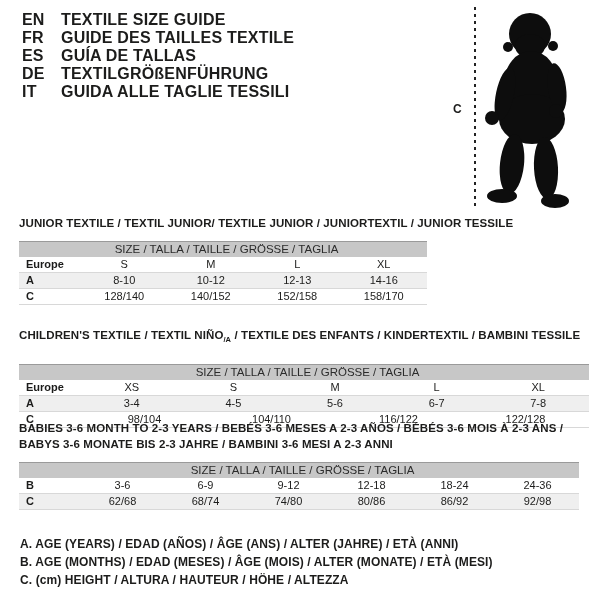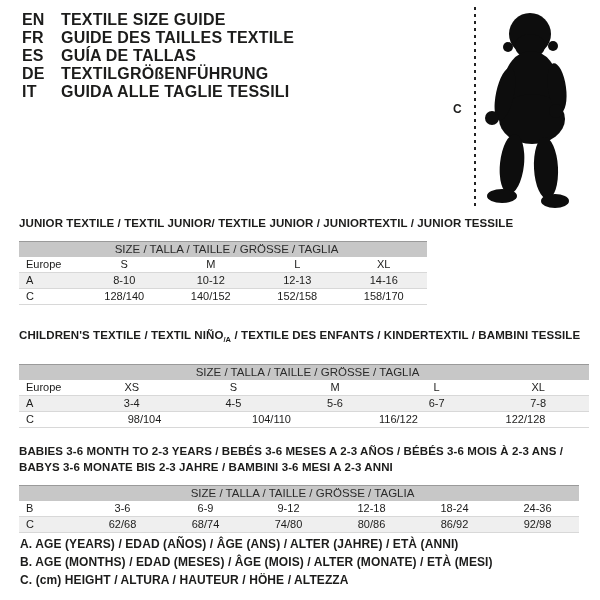--- a/index.html
+++ b/index.html
@@ -21,34 +21,34 @@
   
   .height-line{position:absolute;left:474px;top:7px;width:2px;height:202px;
     background:repeating-linear-gradient(to bottom,#222 0px,#222 3px,transparent 3px,transparent 7px);}
   .height-label{position:absolute;left:453px;top:102px;font-weight:bold;font-size:12px;}
   .baby-svg{position:absolute;left:484px;top:12px;}
 
   
   .table-section{position:absolute;left:19px;}
   #table-junior{top:216px;width:408px;}
   #table-children{top:319px;width:570px;}
-  #table-babies{top:443px;width:560px;}
+  #table-babies{top:420px;width:560px;}
   .table-title{font-weight:bold;font-size:11.5px;line-height:14px;white-space:nowrap;letter-spacing:.1px;}
   #table-junior .table-title{margin-bottom:11px;}
   #table-children .table-title{margin-bottom:17px;margin-top:9px;}
   #table-babies .table-title{line-height:16px;margin-bottom:10px;}
   .table-title sub{font-size:7.5px;}
 
   .size-bar{height:16px;line-height:15px;background:var(--bar-bg);border-top:1px solid #9a9a9a;
     padding-left:7px;font-size:11.5px;color:#2b2b2b;box-sizing:border-box;white-space:nowrap;text-align:center;}
   .t-row{display:flex;height:16px;line-height:15px;font-size:11px;border-bottom:1px solid var(--line);
     box-sizing:border-box;align-items:center;}
   .t-row.shaded{background:var(--row-alt-bg);}
   .cell{display:block;}
-  .label-cell{width:62px;padding-left:7px;box-sizing:border-box;}
+  .label-cell{width:62px;padding-left:7px;box-sizing:border-box;font-weight:bold;}
   .data-cell{flex:1;text-align:center;}
 
   
   .footnotes{position:absolute;left:20px;top:535px;font-weight:bold;font-size:12px;line-height:18px;white-space:nowrap;letter-spacing:.1px;}
 </style>
 </head>
 <body>
 
 <div id="canvas">
 

